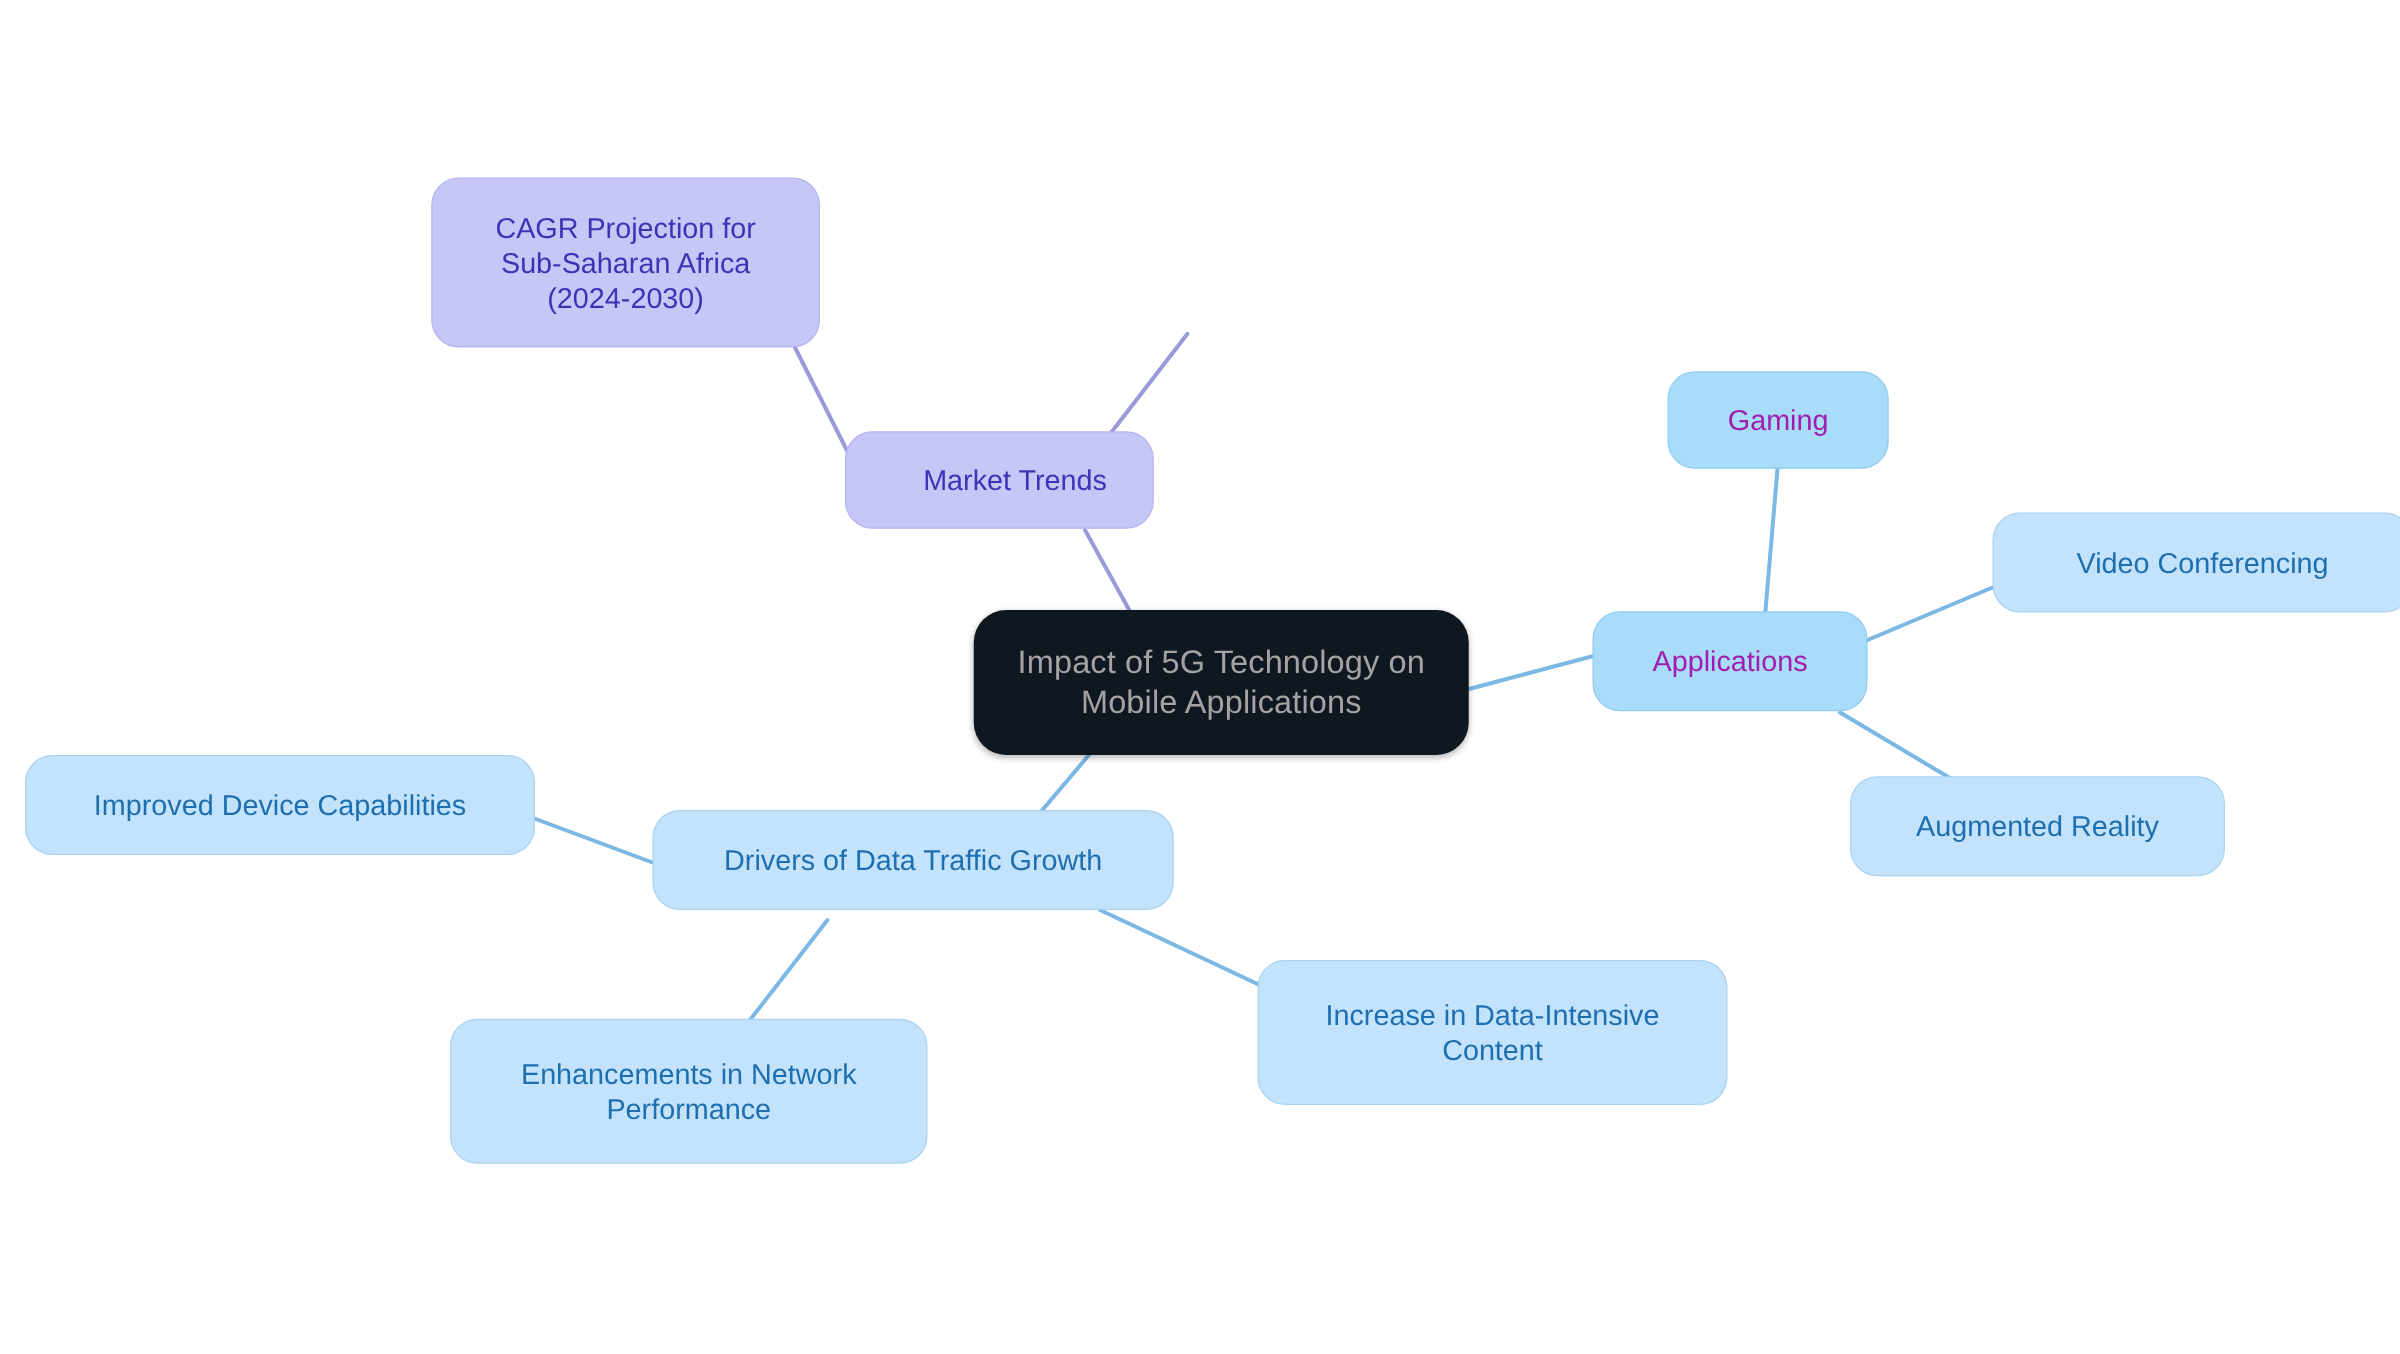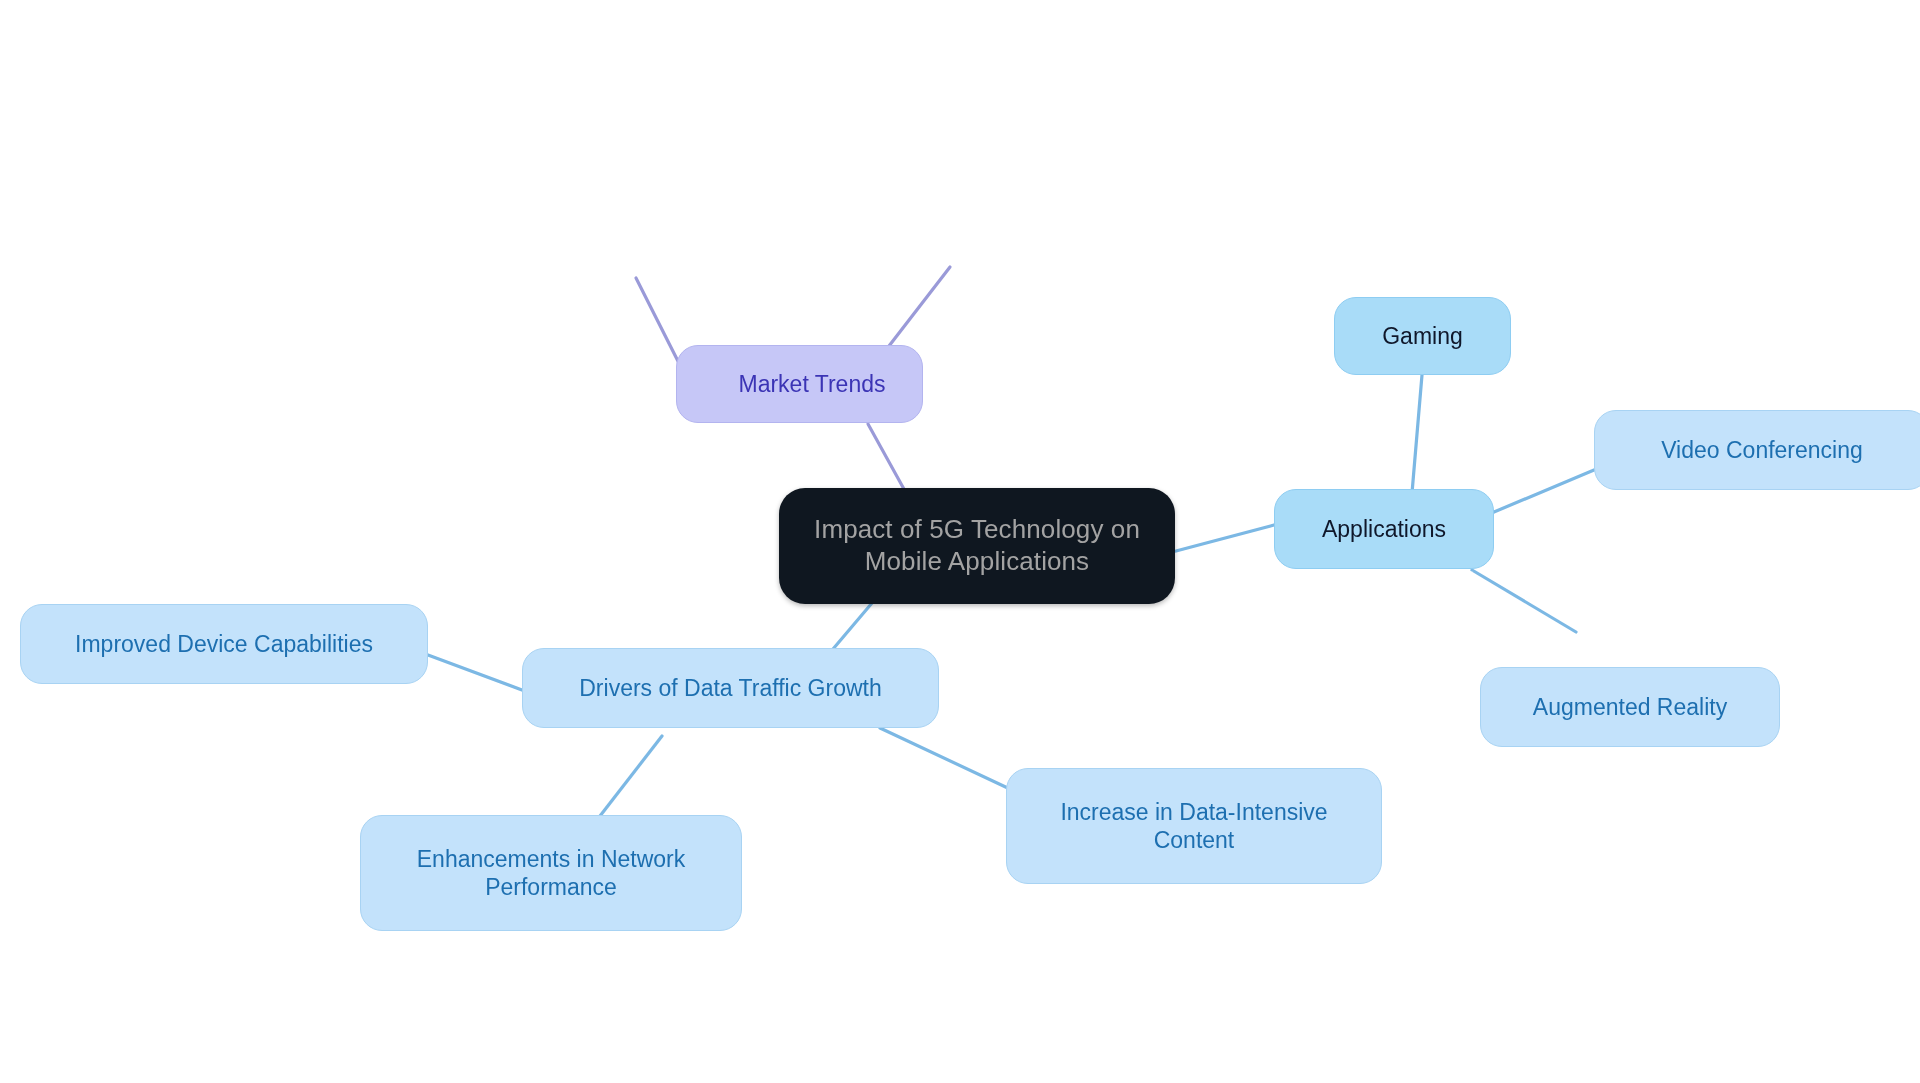--- a/index.html
+++ b/index.html
@@ -53,21 +53,21 @@
   }
   .node.purple {
     background: #c6c7f7;
     border: 1.5px solid #b3b4ef;
     color: #3b34b5;
     font-size: 23px;
   }
   .node.blue-strong {
     background: #a9dcf8;
     border: 1.5px solid #8ecdf2;
-    color: #0f172a;
+    color: #a21caf;
     font-size: 23px;
   }
   .node.blue-light {
     background: #c3e2fb;
     border: 1.5px solid #a8d3f3;
     color: #1d6fb0;
     font-size: 23px;
   }
 </style>
 </head>
@@ -90,29 +90,32 @@
     <line x1="522" y1="690" x2="428" y2="655" stroke="#7cb8e4" stroke-width="3.2" stroke-linecap="round"></line>
     <line x1="662" y1="736" x2="600" y2="816" stroke="#7cb8e4" stroke-width="3.2" stroke-linecap="round"></line>
     <line x1="880" y1="728" x2="1012" y2="790" stroke="#7cb8e4" stroke-width="3.2" stroke-linecap="round"></line>
   </svg>
 
   <div class="node central" style="left:779px; top:488px; width:396px; height:116px;">Impact of 5G Technology on
 Mobile Applications</div>
 
   <div class="node purple" style="left:676px; top:345px; width:247px; height:78px;padding-left:39px;">Market Trends</div>
 
+  <div class="node purple" style="left:345px; top:142px; width:311px; height:136px;">CAGR Projection for
+Sub-Saharan Africa
+(2024-2030)</div>
 
 
   <div class="node blue-strong" style="left:1274px; top:489px; width:220px; height:80px;">Applications</div>
 
   <div class="node blue-strong" style="left:1334px; top:297px; width:177px; height:78px;">Gaming</div>
 
   <div class="node blue-light" style="left:1594px; top:410px; width:336px; height:80px;">Video Conferencing</div>
 
-  <div class="node blue-light" style="left:1480px; top:621px; width:300px; height:80px;margin-top:46px;">Augmented Reality</div>
+  <div class="node blue-light" style="left:1480px; top:621px; width:300px; height:80px;">Augmented Reality</div>
 
   <div class="node blue-light" style="left:20px; top:604px; width:408px; height:80px;">Improved Device Capabilities</div>
 
   <div class="node blue-light" style="left:522px; top:648px; width:417px; height:80px;">Drivers of Data Traffic Growth</div>
 
   <div class="node blue-light" style="left:360px; top:815px; width:382px; height:116px;">Enhancements in Network
 Performance</div>
 
   <div class="node blue-light" style="left:1006px; top:768px; width:376px; height:116px;">Increase in Data-Intensive
 Content</div>

